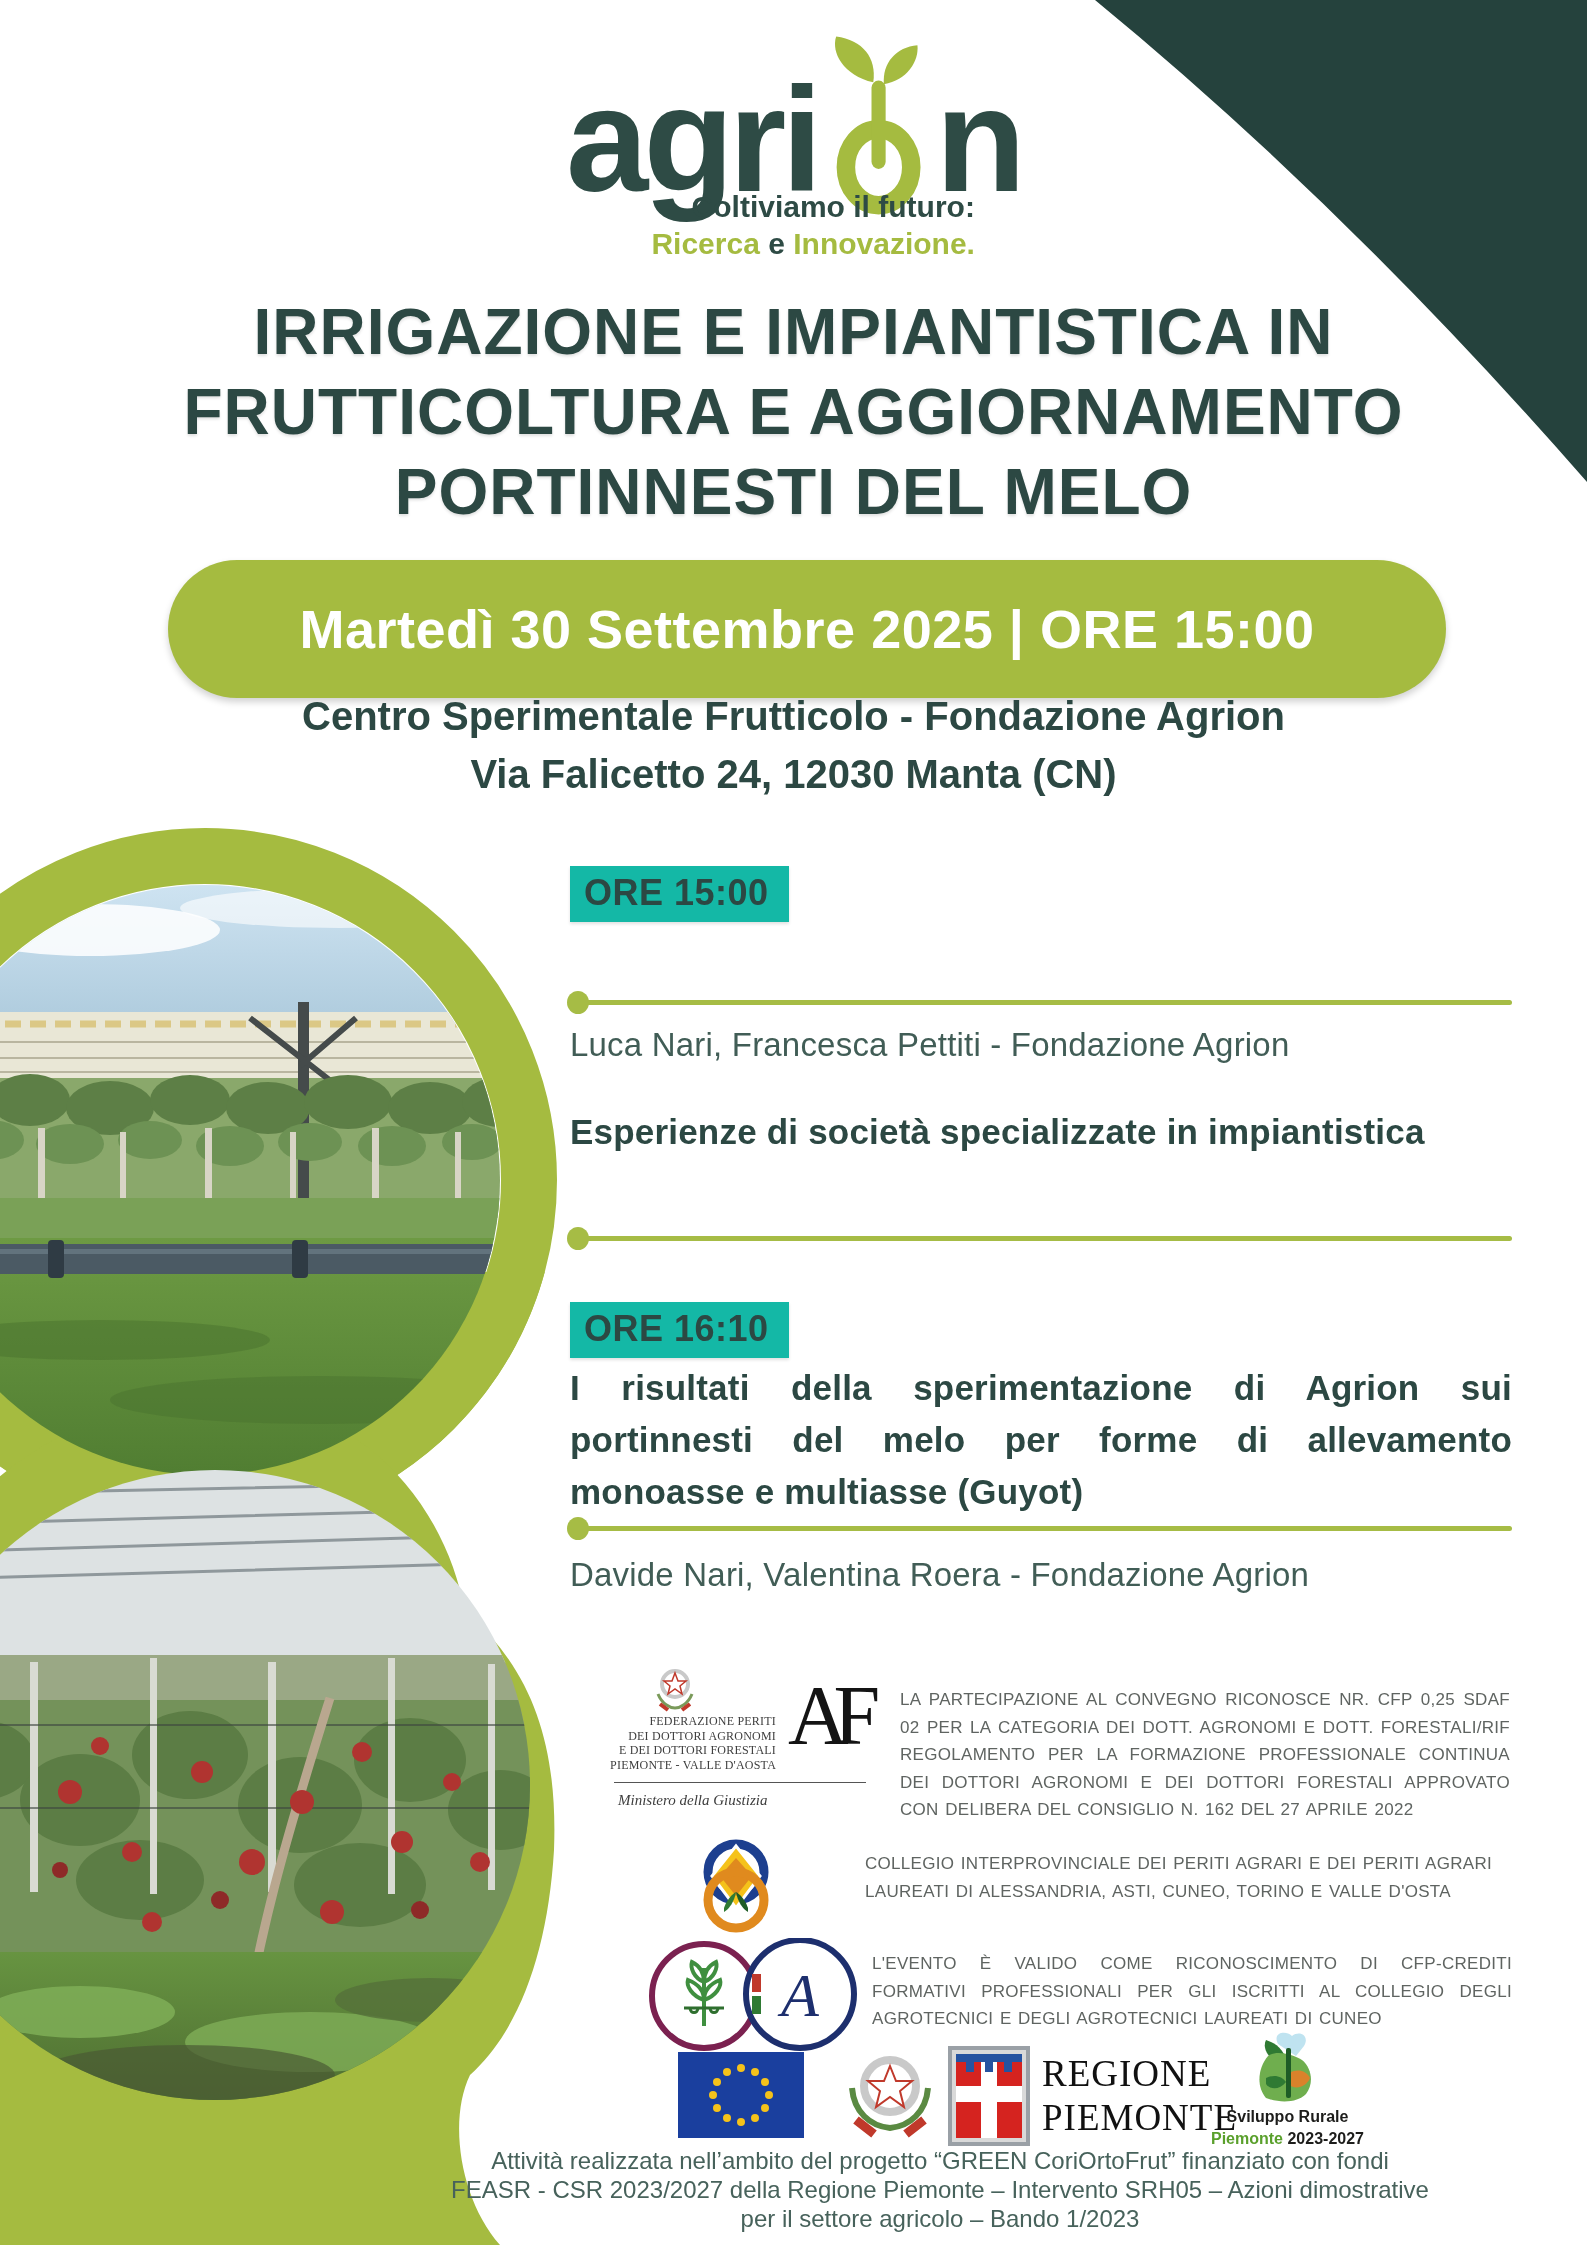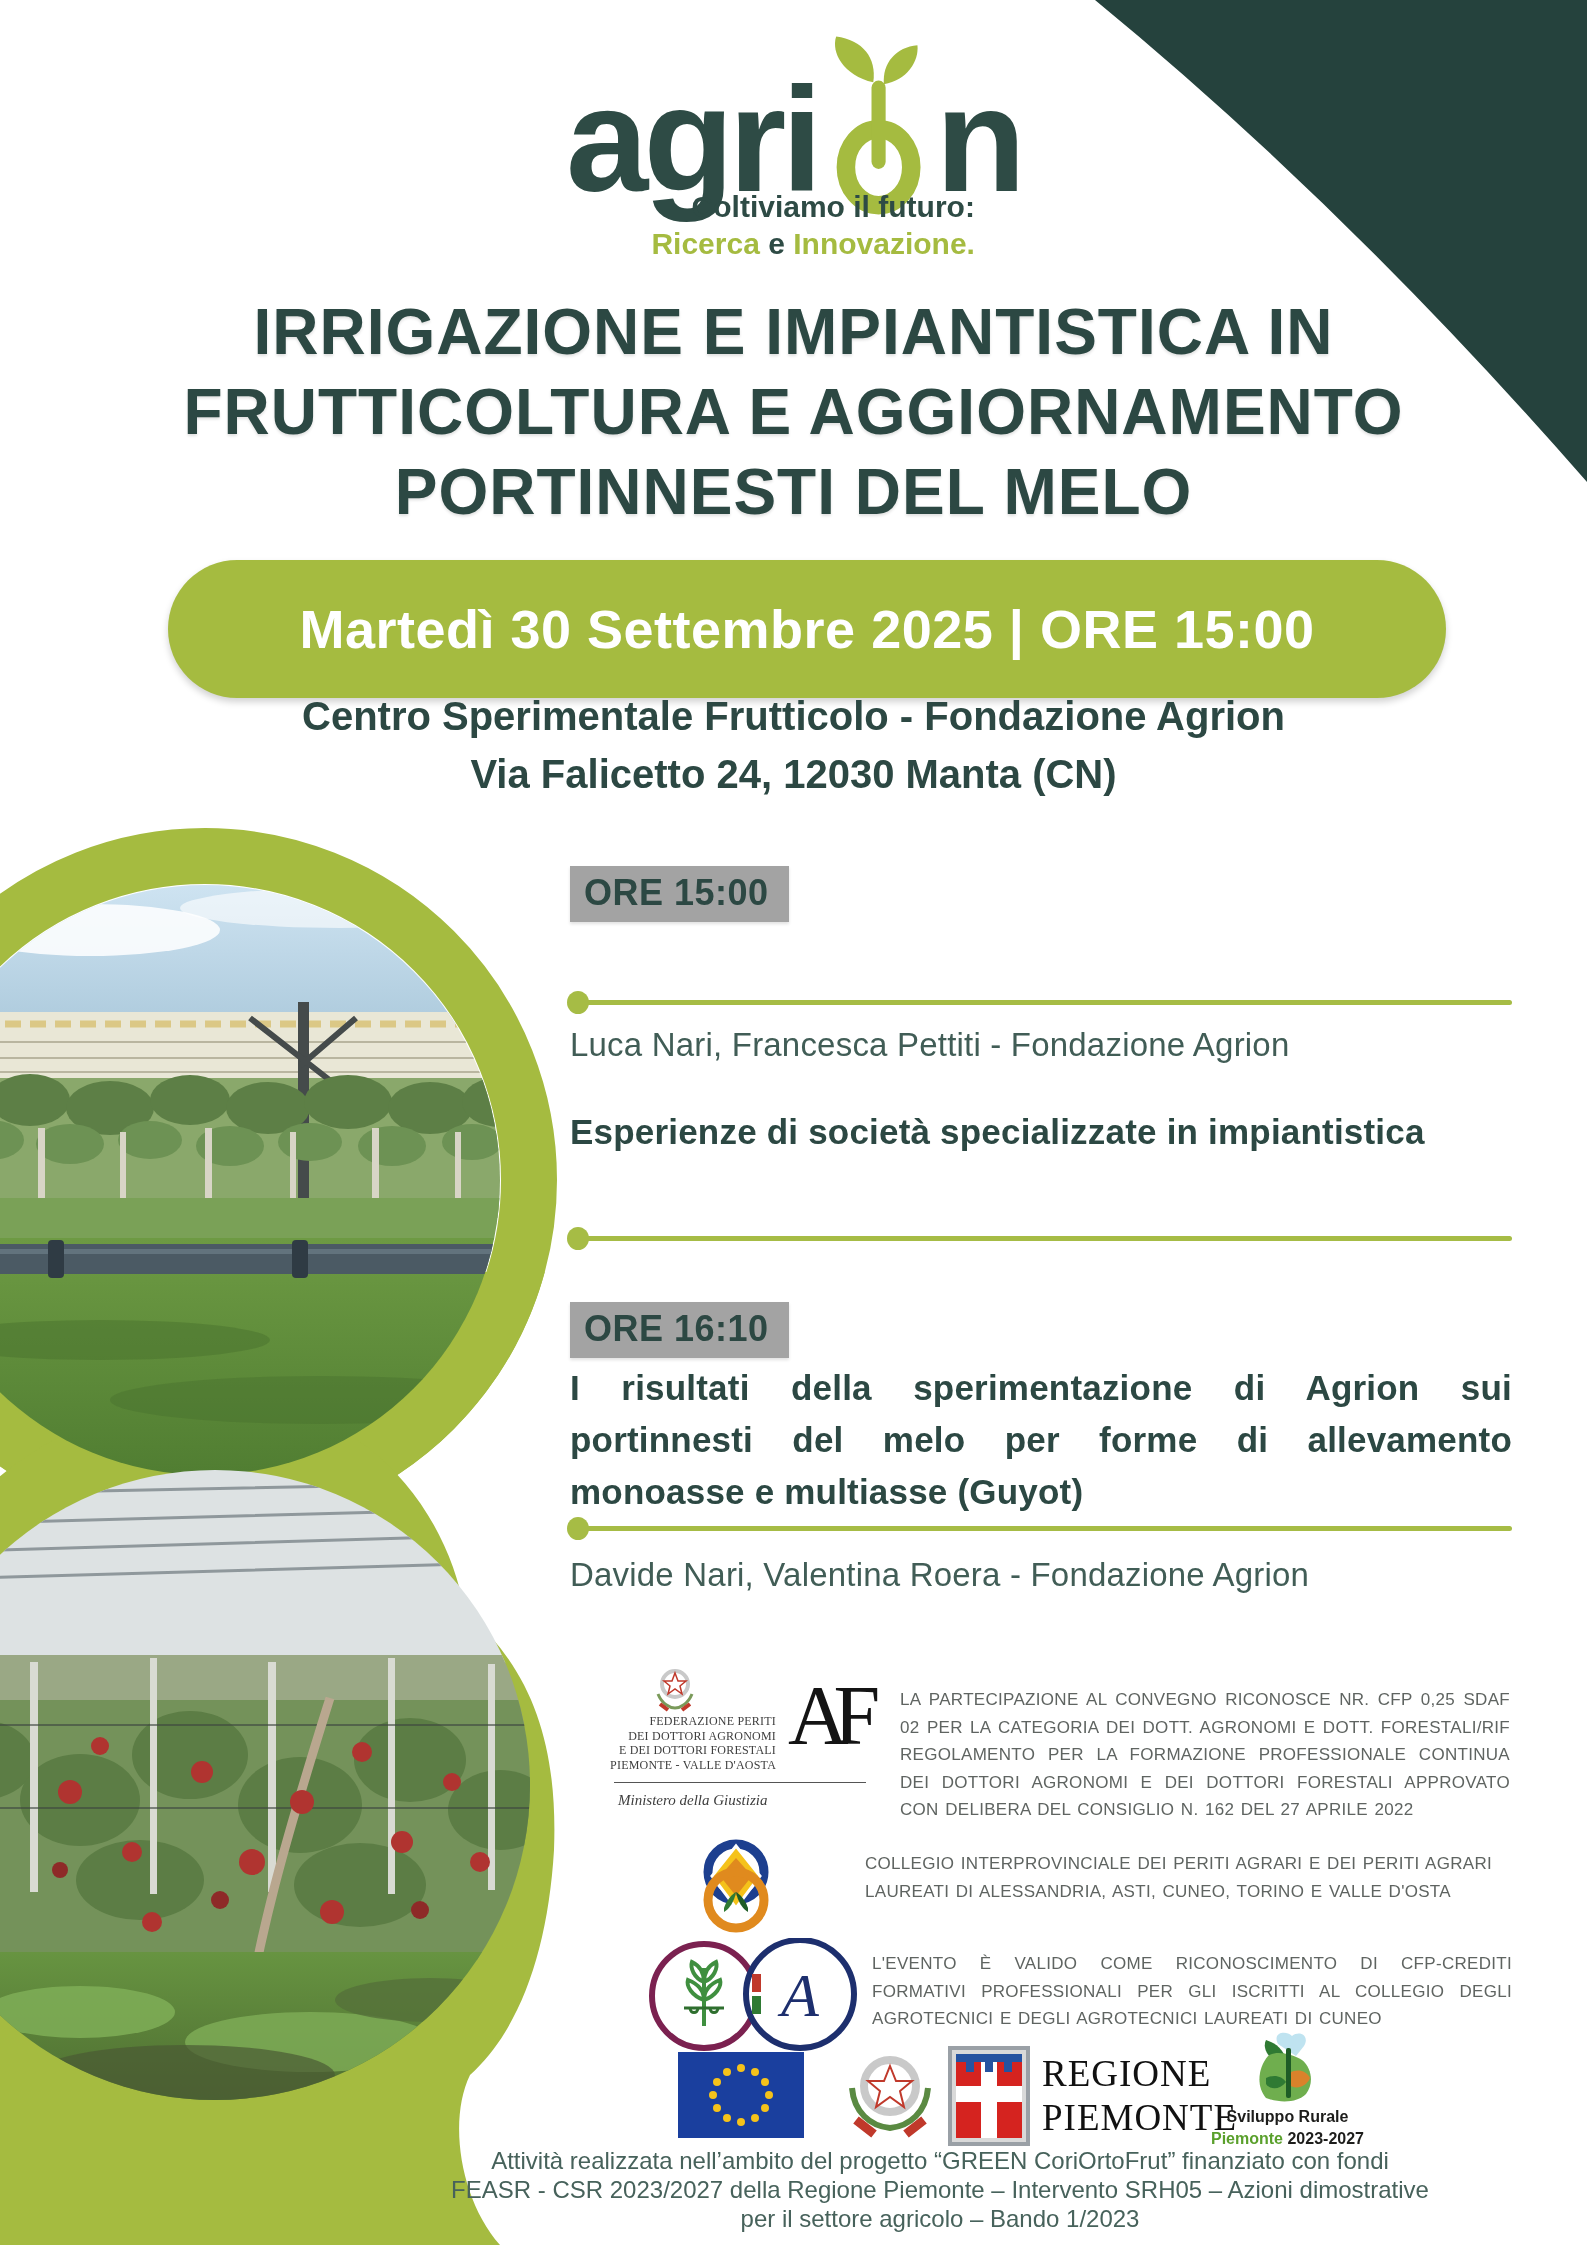--- a/index.html
+++ b/index.html
@@ -24,21 +24,21 @@
     text-shadow:0 2px 3px rgba(0,0,0,0.12);}
   
   .banner{position:absolute;left:168px;top:560px;width:1278px;height:138px;
     background:#a5bb40;border-radius:69px;display:flex;align-items:center;justify-content:center;
     box-shadow:0 4px 7px rgba(0,0,0,0.18);}
   .banner span{font-size:54px;font-weight:700;color:#ffffff;letter-spacing:0.5px;}
   
   .venue{position:absolute;left:0;width:1587px;text-align:center;
          font-size:40px;font-weight:700;color:#2c4843;}
   
-  .badge{position:absolute;left:570px;display:inline-block;background:#a3a3a3;color:#2c4843;
+  .badge{position:absolute;left:570px;display:inline-block;background:#14b8a6;color:#2c4843;
     font-size:36px;font-weight:700;padding:6px 20px 8px 14px;letter-spacing:0.5px;
     box-shadow:0 2px 3px rgba(0,0,0,0.12);}
   .sess-title{position:absolute;left:570px;width:942px;font-size:35px;font-weight:700;
     color:#2c4843;line-height:52px;letter-spacing:0.2px;}
   .justify{text-align:justify;}
   .divider{position:absolute;left:570px;width:942px;height:5px;background:#a6bc45;border-radius:3px;}
   .divider::before{content:"";position:absolute;left:-3px;top:-9px;width:22px;height:23px;
     border-radius:50%;background:#a6bc45;}
   .speakers{position:absolute;left:570px;width:942px;font-size:33px;font-weight:400;
     color:#415d56;letter-spacing:0.2px;}

